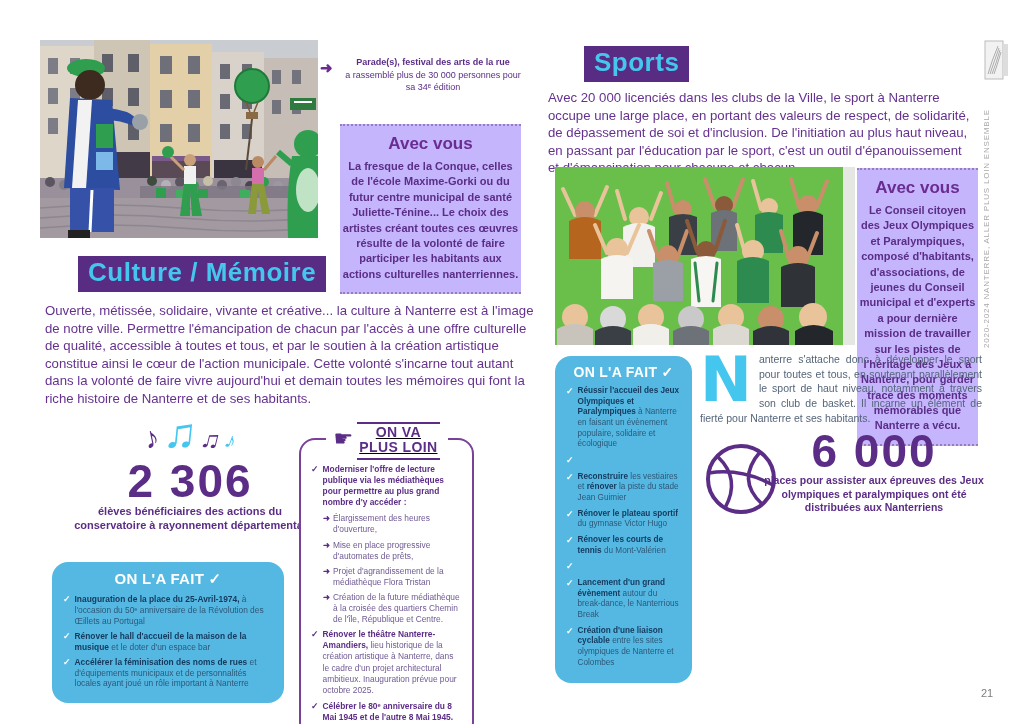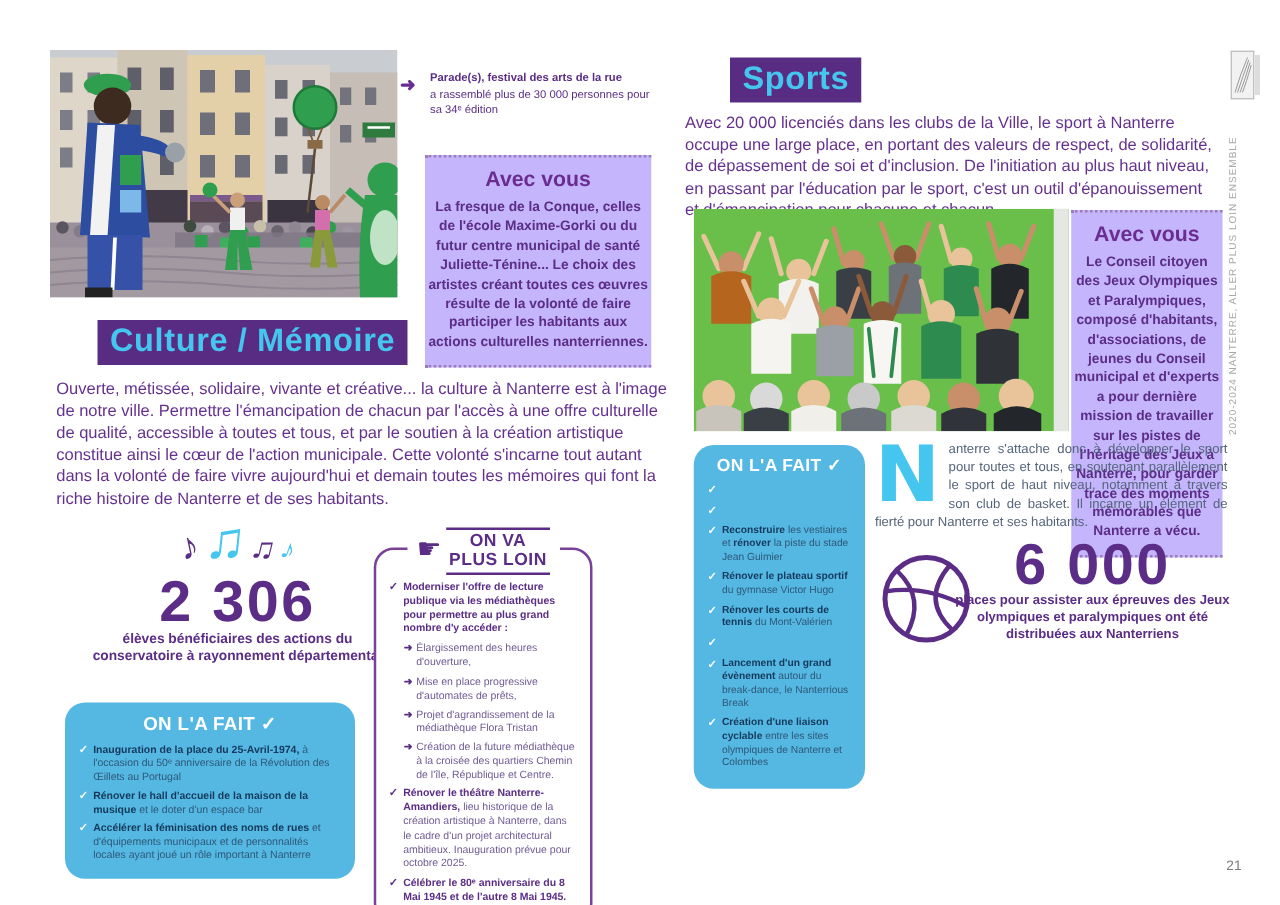--- a/index.html
+++ b/index.html
@@ -5,21 +5,21 @@
   * { margin:0; padding:0; box-sizing:border-box; }
   body { background:#e8e8e8; font-family:"Liberation Sans", sans-serif; }
   #spread { position:relative; width:1024px; height:724px; background:#ffffff; overflow:hidden; margin:0 auto; }
   .abs { position:absolute; }
 
   
   .photo { display:block; }
 
   
   #caption-arrow { left:320px; top:59px; color:#6a2c91; font-size:15px; font-weight:bold; }
-  #photo-caption { left:344px; top:56px; width:178px; font-size:9px; color:#5b2d86; line-height:1.4; }
+  #photo-caption { left:344px; top:56px; width:178px; font-size:9px; color:#5b2d86; line-height:1.4;text-align:center; }
   #photo-caption b { display:block; }
 
   
   .avecvous { border-top:2px dotted #9b7cba; border-bottom:2px dotted #9b7cba; padding:8px 2px 10px; text-align:center; background:#c4b5fd; }
   .avecvous h3 { font-size:17px; color:#6a2c91; margin-bottom:5px; font-weight:bold; }
   .avecvous p { font-size:11px; font-weight:bold; color:#5b2d86; line-height:1.4; }
   #avec-vous-left  { left:340px; top:124px; width:181px; }
   #avec-vous-right { left:857px; top:168px; width:121px; }
 
   
@@ -52,21 +52,21 @@
   .fait-item .rest { color:#2d5878; }
   #onafait-left  { left:52px;  top:562px; width:232px; }
   #onafait-right { left:555px; top:356px; width:137px; }
   #onafait-right .fait-title { font-size:14px; }
   #onafait-right .fait-item { font-size:8.2px; margin-bottom:5px; }
 
   
   .ovplbox { border:2px solid #7a4198; border-radius:16px; background:#fff; position:relative; padding:24px 10px 8px; }
   .ovpl-head { position:absolute; top:-18px; left:50%; transform:translateX(-50%); background:#ffffff; padding:0 8px; white-space:nowrap; }
   .ovpl-head .hand { color:#5b2d86; font-size:22px; vertical-align:6px; margin-right:4px; }
-  .ovpl-title { display:inline-block; text-align:center; }
+  .ovpl-title { display:inline-block; text-align:center;text-decoration:underline; }
   .ovpl-title span { display:block; color:#5b2d86; font-weight:bold; font-size:14px; line-height:1.1; letter-spacing:0.4px; }
   .ovpl-title .l1 { border-top:2px solid #5b2d86; padding:1px 14px 0; }
   .ovpl-title .l2 { border-bottom:2px solid #5b2d86; padding:0 2px 2px; }
   .loin-item { display:flex; font-size:8.4px; line-height:1.32; margin-bottom:5px; }
   .loin-item .chk { color:#5b2d86; font-weight:bold; margin-right:4px; font-size:9px; }
   .loin-item b { color:#5b2d86; }
   .loin-item .rest { color:#6f5a93; }
   .sub-item { display:flex; font-size:8.4px; line-height:1.32; color:#6f5a93; margin:4px 0 4px 12px; }
   .sub-item .arr { color:#5b2d86; font-weight:bold; margin-right:3px; }
   #ovpl-left  { left:299px; top:438px; width:175px; }
@@ -366,20 +366,21 @@
     <p>Le Conseil citoyen des Jeux Olympiques et Paralympiques, composé d'habitants, d'associations, de jeunes du Conseil municipal et d'experts a pour dernière mission de travailler sur les pistes de l'héritage des Jeux à Nanterre, pour garder trace des moments mémorables que Nanterre a vécu.</p>
   </div>
 
   <div class="abs bluebox" id="onafait-right">
     <div class="fait-title">
       <span>ON L'A FAIT</span>
       <span>✓</span>
     </div>
     <div class="fait-item">
         <span class="chk">✓</span>
+        <span class="txt"><b>Réussir l'accueil des Jeux Olympiques et Paralympiques</b> <span class="rest">à Nanterre en faisant un évènement populaire, solidaire et écologique</span></span>
       </div>
     <div class="fait-item">
         <span class="chk">✓</span>
       </div>
     <div class="fait-item">
         <span class="chk">✓</span>
         <span class="txt"><b>Reconstruire</b> <span class="rest">les vestiaires et</span> <b>rénover</b> <span class="rest">la piste du stade Jean Guimier</span></span>
       </div>
     <div class="fait-item">
         <span class="chk">✓</span>

